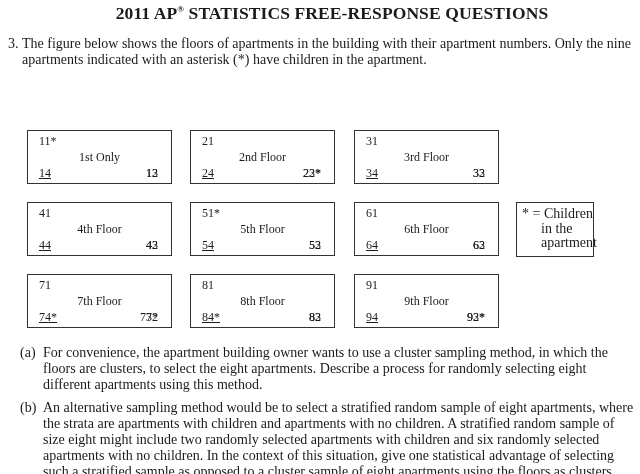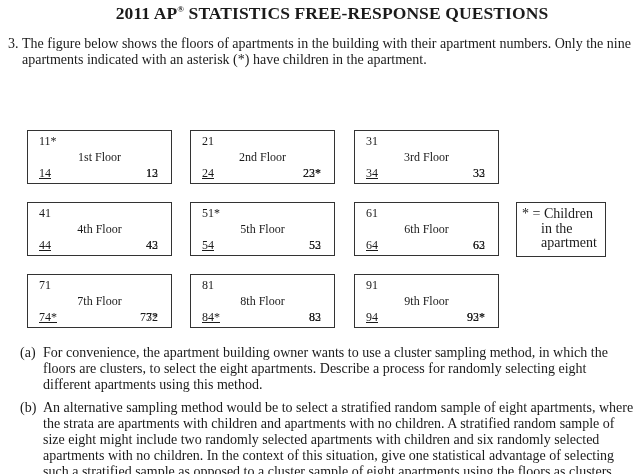--- a/index.html
+++ b/index.html
@@ -10,21 +10,21 @@
   .q .num { position:absolute; left:0; top:0; }
   .q .body { margin-left:14px; }
   .q p { margin:0 0 7px 0; }
   .fig { position:absolute; left:0; top:0; }
   .box { position:absolute; width:145px; height:54px; border:1.5px solid #333; box-sizing:border-box; font-size:12px; }
   .box .tl { position:absolute; left:11px; top:3px; }
   .box .tr { position:absolute; right:13px; top:3px;margin-top:32px; }
   .box .bl { position:absolute; left:11px; bottom:2px;text-decoration:underline; }
   .box .br { position:absolute; right:13px; bottom:2px; }
   .box .lbl { position:absolute; left:0; width:100%; text-align:center; top:19px; }
-  .legend { position:absolute; left:516px; top:202px; width:90px; height:55px; border:1.5px solid #333; box-sizing:border-box; font-size:14px; line-height:14.5px; padding:4px 0 0 5px; }
+  .legend { position:absolute; left:516px; top:202px; width:78px; height:55px; border:1.5px solid #333; box-sizing:border-box; font-size:14px; line-height:14.5px; padding:4px 0 0 5px; }
   .legend .l2 { padding-left:19px; }
   .parts { position:absolute; left:20px; top:345px; width:615px; font-size:14px; line-height:16px; }
   .part { position:relative; padding-left:23px; margin-bottom:7px; }
   .part .pl { position:absolute; left:0; top:0; }
 </style>
 </head>
 <body>
 
 <div class="title"><span>2011 AP</span><sup>®</sup><span> STATISTICS FREE-RESPONSE QUESTIONS</span></div>
 
@@ -32,21 +32,21 @@
   <span class="num">3.</span>
   <div class="body">
     <p>The figure below shows the floors of apartments in the building with their apartment numbers. Only the nine apartments indicated with an asterisk (*) have children in the apartment.</p>
   </div>
 </div>
 
 <div class="fig">
   <div class="box" style="left:27px;top:130px">
     <span class="tl">11*</span>
     <span class="tr">12</span>
-    <span class="lbl">1st Floor</span>
+    <span class="lbl">1st Only</span>
     <span class="bl">14</span>
     <span class="br">13</span>
   </div>
   <div class="box" style="left:190px;top:130px">
     <span class="tl">21</span>
     <span class="tr">22*</span>
     <span class="lbl">2nd Floor</span>
     <span class="bl">24</span>
     <span class="br">23*</span>
   </div>

